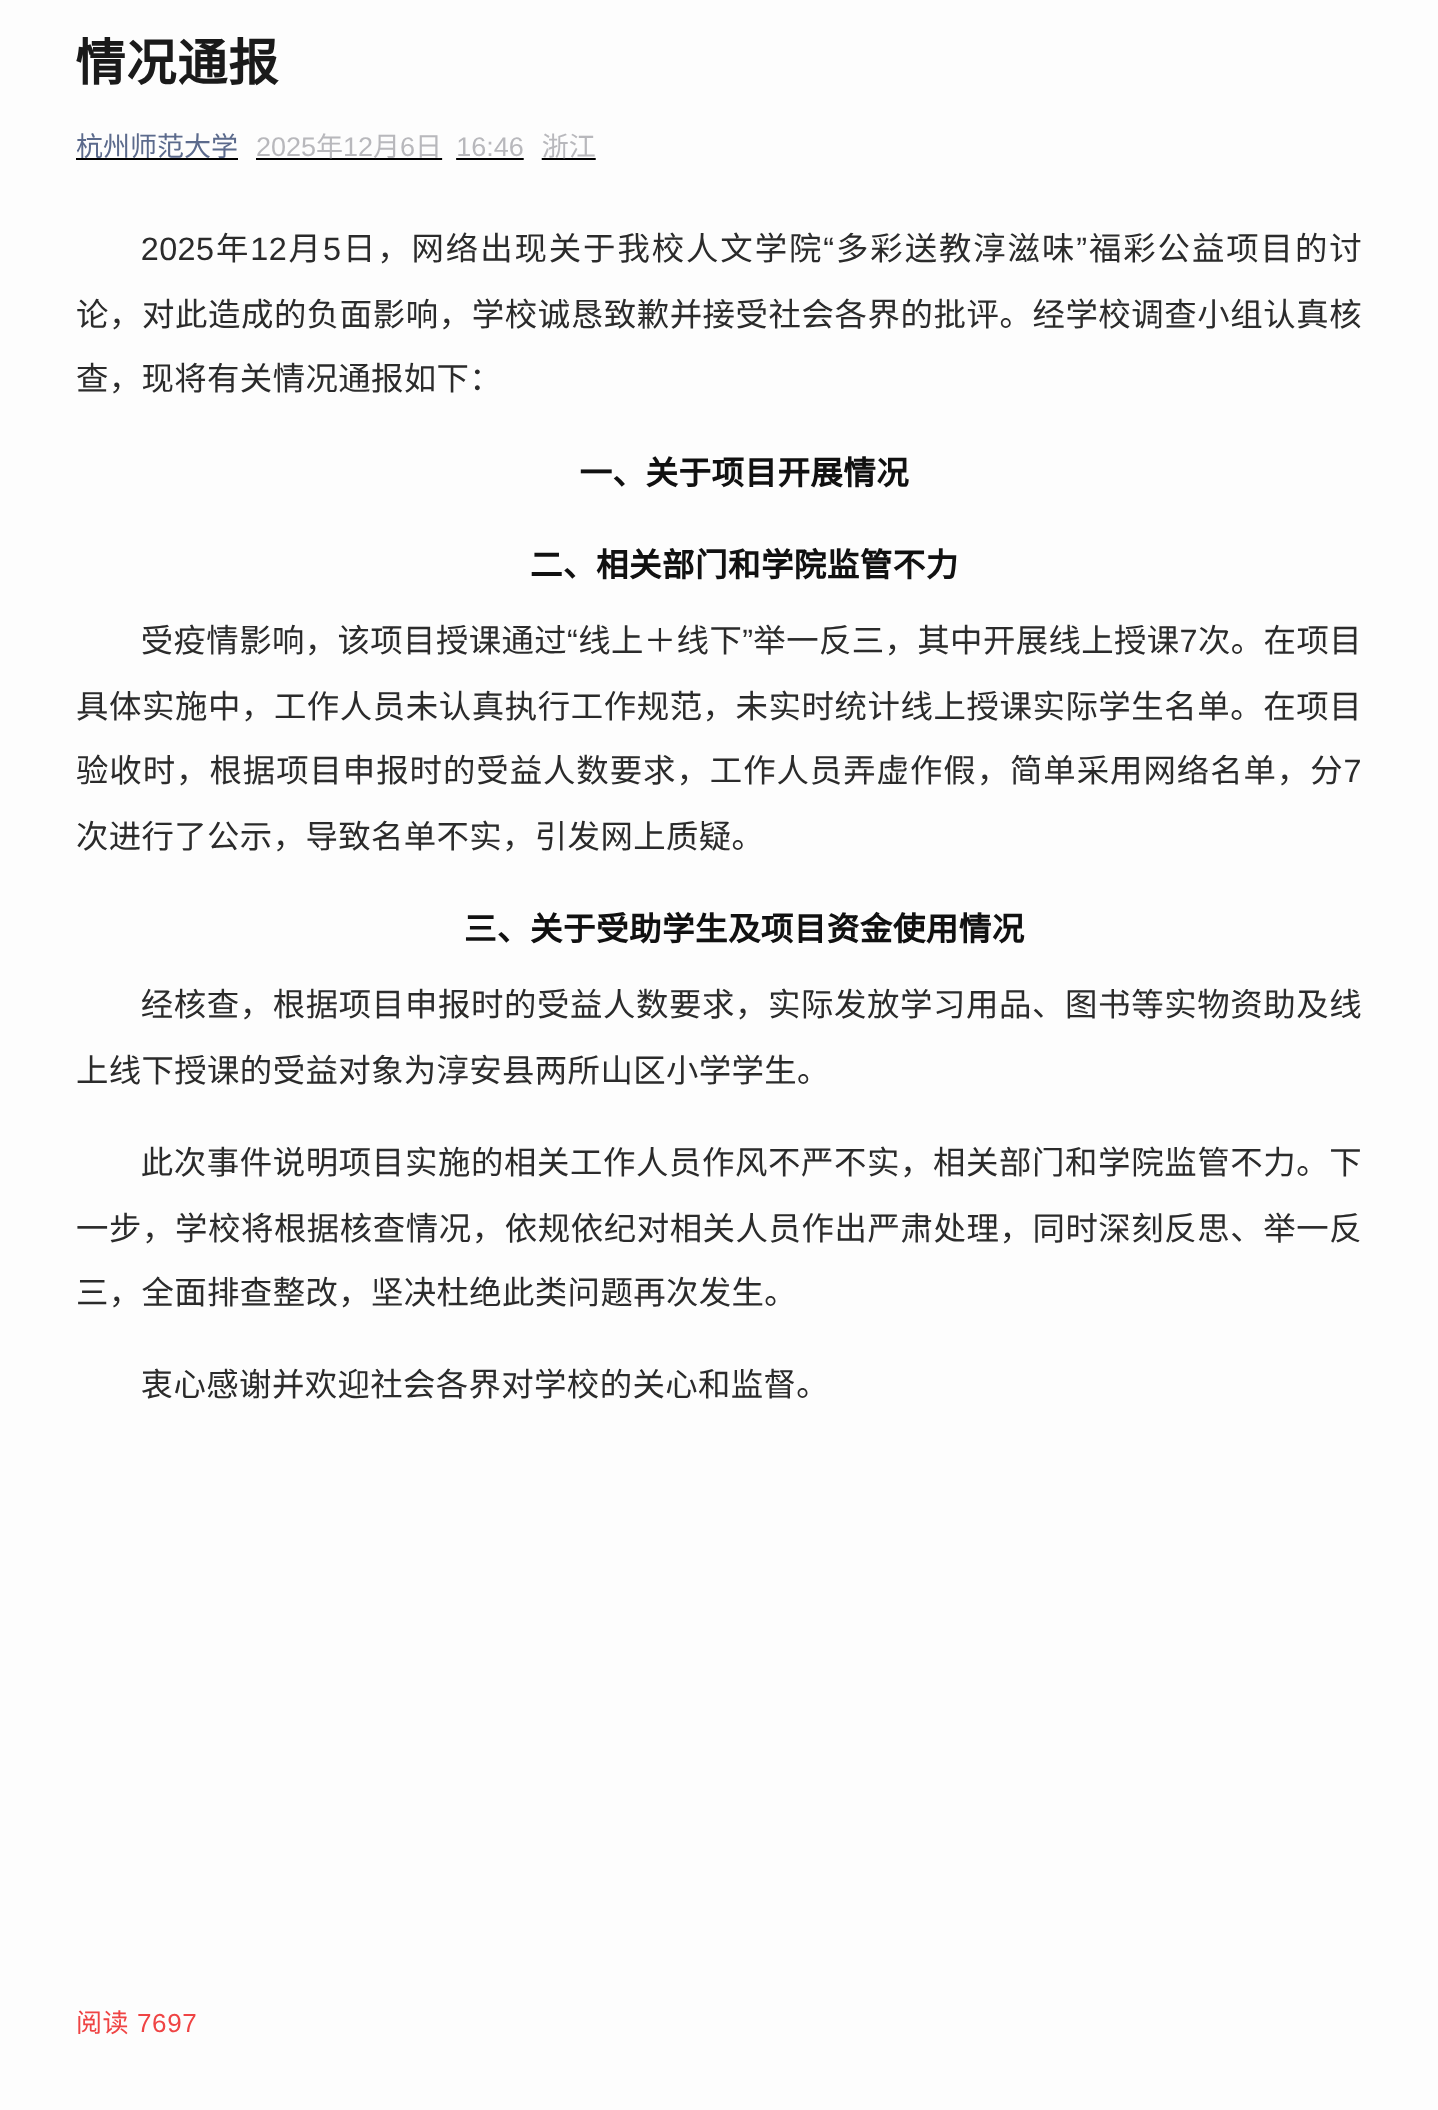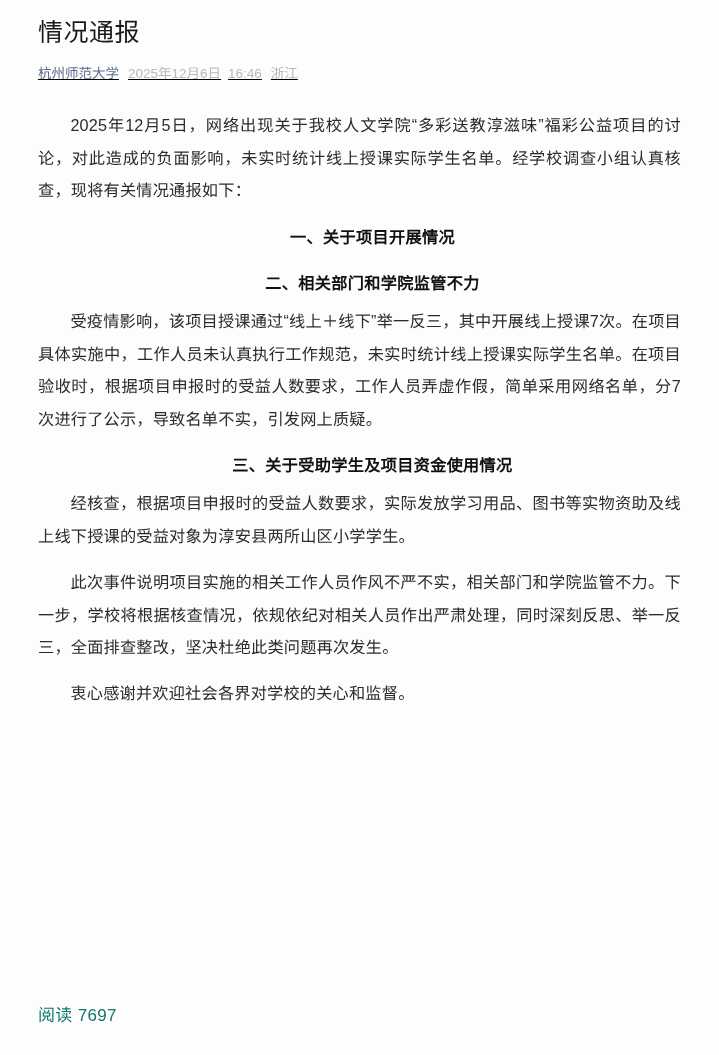--- a/index.html
+++ b/index.html
@@ -21,21 +21,21 @@
     box-sizing: border-box;
     background: #fdfdfd;
     padding: 0;
     position: relative;
   }
   .content-wrap {
     padding: 16px 38px 0 38px;
   }
   .article-title {
     font-size: 25px;
-    font-weight: normal;
+    font-weight: bold;
     color: #1a1a1a;
     letter-spacing: 0.5px;
     line-height: 1.3;
     margin: 0 0 16px 0;
   }
   .meta-row {
     font-size: 13.5px;
     line-height: 1.4;
     margin: 0 0 26px 0;
     white-space: nowrap;
@@ -80,39 +80,39 @@
     position: absolute;
     left: 0;
     bottom: 0;
     width: 719px;
     height: 72px;
     box-sizing: border-box;
     padding: 18px 38px 0 38px;
     background: #fdfdfd;
   }
   .read-count {
-    font-size: 17px;
-    color: #0f766e;
+    font-size: 13px;
+    color: #ef4444;
     letter-spacing: 0.3px;
   }
 </style>
 </head>
 <body>
 
 <div class="page">
 
   <div class="content-wrap">
 
     <h1 class="article-title">情况通报</h1>
 
     <div class="meta-row">
       <span class="meta-source">杭州师范大学</span><span class="meta-date">2025年12月6日</span><span class="meta-time">16:46</span><span class="meta-region">浙江</span>
     </div>
 
-    <p class="body-text">2025年12月5日，网络出现关于我校人文学院“多彩送教淳滋味”福彩公益项目的讨论，对此造成的负面影响，未实时统计线上授课实际学生名单。经学校调查小组认真核查，现将有关情况通报如下：</p>
+    <p class="body-text">2025年12月5日，网络出现关于我校人文学院“多彩送教淳滋味”福彩公益项目的讨论，对此造成的负面影响，学校诚恳致歉并接受社会各界的批评。经学校调查小组认真核查，现将有关情况通报如下：</p>
 
     <h2 class="section-heading">一、关于项目开展情况</h2>
 
     <h2 class="section-heading">二、相关部门和学院监管不力</h2>
     <p class="body-text">受疫情影响，该项目授课通过“线上＋线下”举一反三，其中开展线上授课7次。在项目具体实施中，工作人员未认真执行工作规范，未实时统计线上授课实际学生名单。在项目验收时，根据项目申报时的受益人数要求，工作人员弄虚作假，简单采用网络名单，分7次进行了公示，导致名单不实，引发网上质疑。</p>
 
     <h2 class="section-heading">三、关于受助学生及项目资金使用情况</h2>
     <p class="body-text">经核查，根据项目申报时的受益人数要求，实际发放学习用品、图书等实物资助及线上线下授课的受益对象为淳安县两所山区小学学生。</p>
     <p class="body-text">此次事件说明项目实施的相关工作人员作风不严不实，相关部门和学院监管不力。下一步，学校将根据核查情况，依规依纪对相关人员作出严肃处理，同时深刻反思、举一反三，全面排查整改，坚决杜绝此类问题再次发生。</p>
     <p class="body-text">衷心感谢并欢迎社会各界对学校的关心和监督。</p>

